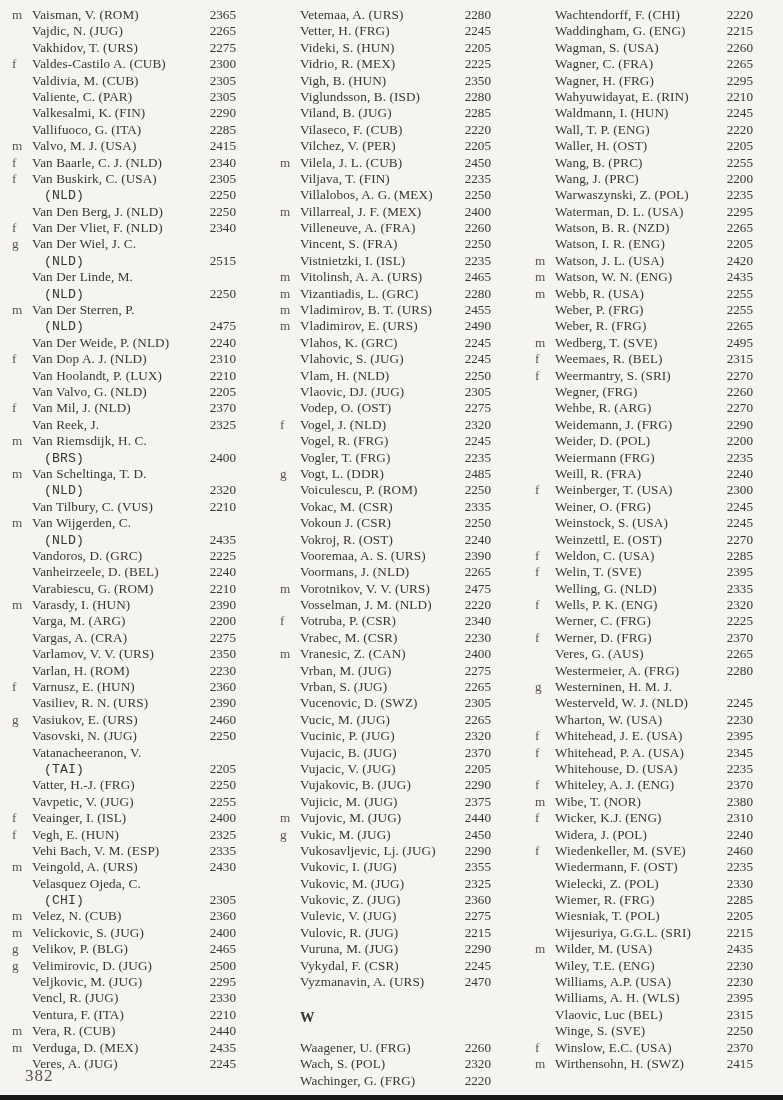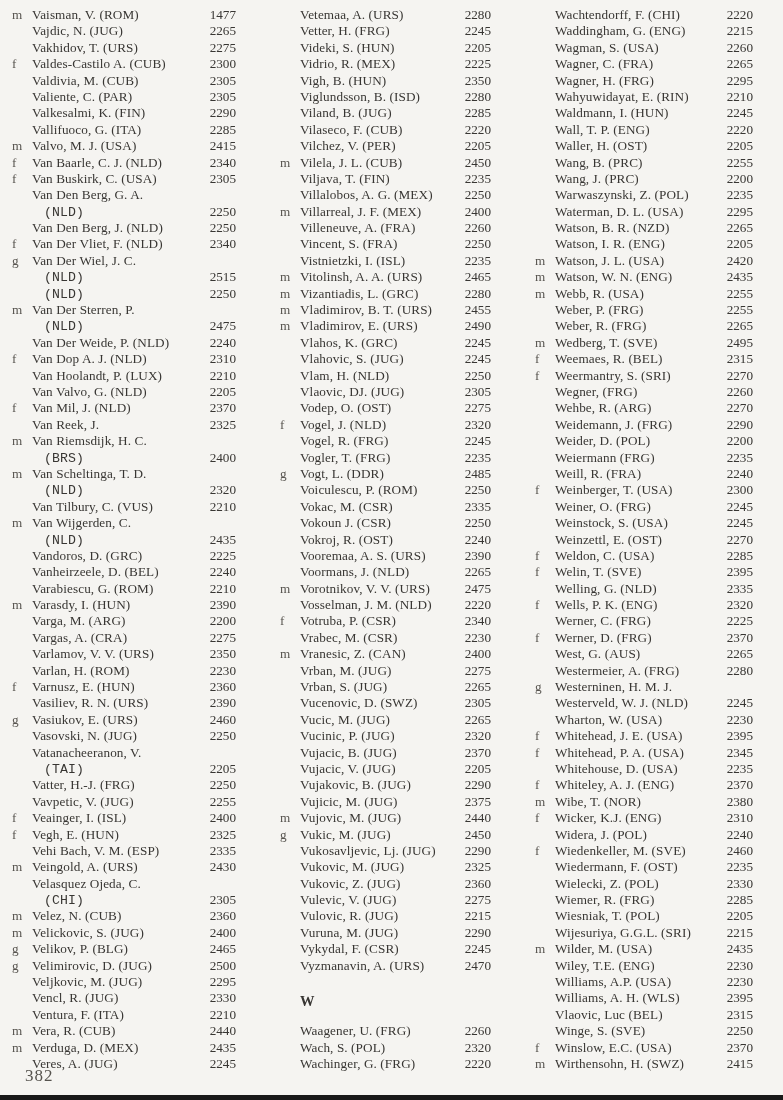--- a/index.html
+++ b/index.html
@@ -75,21 +75,21 @@
   }
 </style>
 </head>
 <body>
 
 <div class="page">
   <div class="col">
       <div class="row">
         <span class="t">m</span>
         <span class="n">Vaisman, V. (ROM)</span>
-        <span class="r">1477</span>
+        <span class="r">2365</span>
       </div>
       <div class="row">
         <span class="t"></span>
         <span class="n">Vajdic, N. (JUG)</span>
         <span class="r">2265</span>
       </div>
       <div class="row">
         <span class="t"></span>
         <span class="n">Vakhidov, T. (URS)</span>
         <span class="r">2275</span>
@@ -129,24 +129,20 @@
         <span class="n">Van Baarle, C. J. (NLD)</span>
         <span class="r">2340</span>
       </div>
       <div class="row">
         <span class="t">f</span>
         <span class="n">Van Buskirk, C. (USA)</span>
         <span class="r">2305</span>
       </div>
       <div class="row">
         <span class="t"></span>
-        <span class="n">Van Den Berg, G. A.</span>
-      </div>
-      <div class="row">
-        <span class="t"></span>
         <span class="n indent">(NLD)</span>
         <span class="r">2250</span>
       </div>
       <div class="row">
         <span class="t"></span>
         <span class="n">Van Den Berg, J. (NLD)</span>
         <span class="r">2250</span>
       </div>
       <div class="row">
         <span class="t">f</span>
@@ -154,20 +150,24 @@
         <span class="r">2340</span>
       </div>
       <div class="row">
         <span class="t">g</span>
         <span class="n">Van Der Wiel, J. C.</span>
       </div>
       <div class="row">
         <span class="t"></span>
         <span class="n indent">(NLD)</span>
         <span class="r">2515</span>
+      </div>
+      <div class="row">
+        <span class="t"></span>
+        <span class="n">Van Der Linde, M.</span>
       </div>
       <div class="row">
         <span class="t"></span>
         <span class="n indent">(NLD)</span>
         <span class="r">2250</span>
       </div>
       <div class="row">
         <span class="t">m</span>
         <span class="n">Van Der Sterren, P.</span>
       </div>
@@ -653,20 +653,25 @@
         <span class="n">Vukic, M. (JUG)</span>
         <span class="r">2450</span>
       </div>
       <div class="row">
         <span class="t"></span>
         <span class="n">Vukosavljevic, Lj. (JUG)</span>
         <span class="r">2290</span>
       </div>
       <div class="row">
         <span class="t"></span>
+        <span class="n">Vukovic, I. (JUG)</span>
+        <span class="r">2355</span>
+      </div>
+      <div class="row">
+        <span class="t"></span>
         <span class="n">Vukovic, M. (JUG)</span>
         <span class="r">2325</span>
       </div>
       <div class="row">
         <span class="t"></span>
         <span class="n">Vukovic, Z. (JUG)</span>
         <span class="r">2360</span>
       </div>
       <div class="row">
         <span class="t"></span>
@@ -901,21 +906,21 @@
         <span class="n">Werner, C. (FRG)</span>
         <span class="r">2225</span>
       </div>
       <div class="row">
         <span class="t">f</span>
         <span class="n">Werner, D. (FRG)</span>
         <span class="r">2370</span>
       </div>
       <div class="row">
         <span class="t"></span>
-        <span class="n">West, G. (AUS)</span>
+        <span class="n">Veres, G. (AUS)</span>
         <span class="r">2265</span>
       </div>
       <div class="row">
         <span class="t"></span>
         <span class="n">Westermeier, A. (FRG)</span>
         <span class="r">2280</span>
       </div>
       <div class="row">
         <span class="t">g</span>
         <span class="n">Westerninen, H. M. J.</span>

